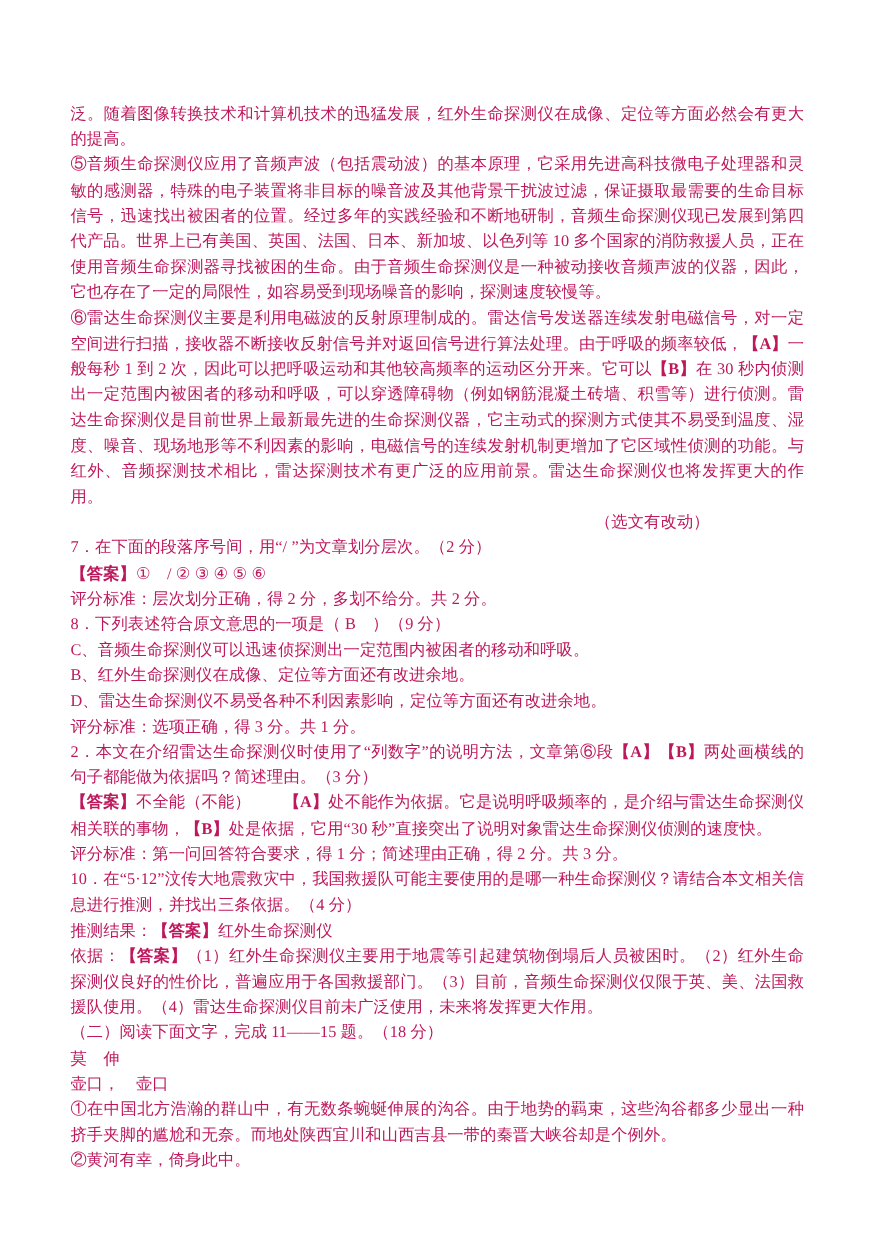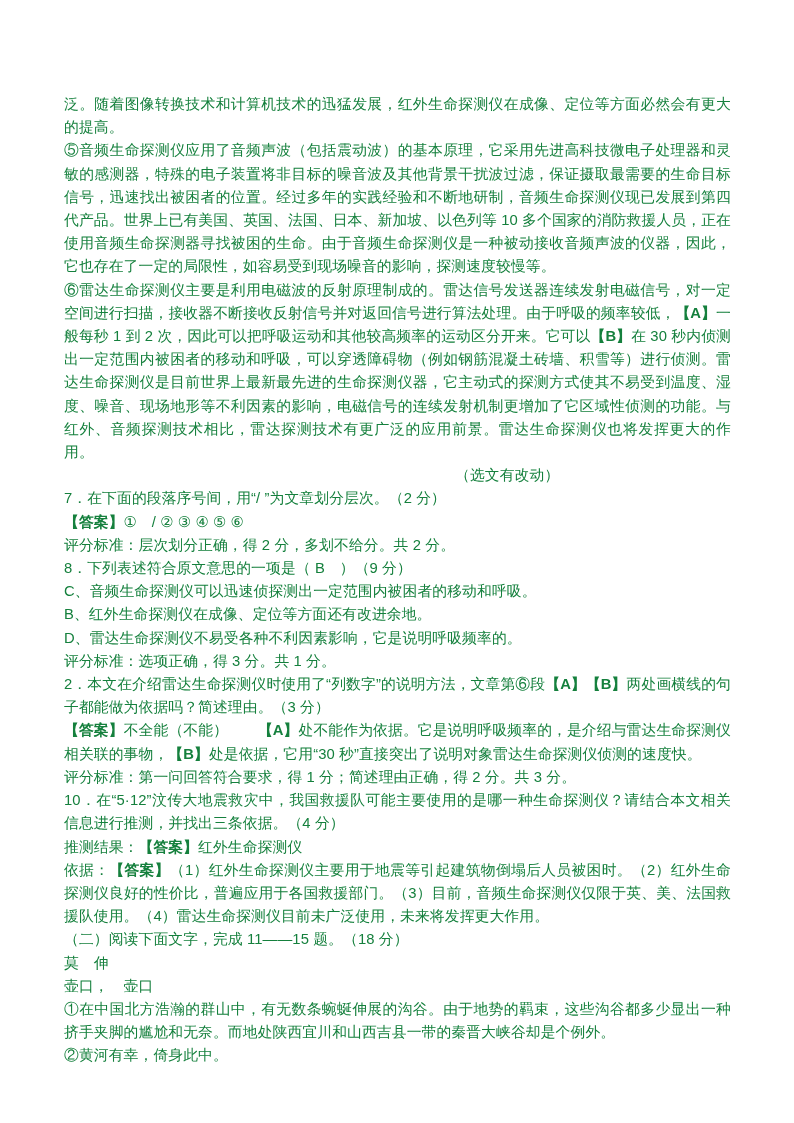--- a/index.html
+++ b/index.html
@@ -7,22 +7,22 @@
     padding: 0;
     background: #ffffff;
   }
   .page {
     position: relative;
     width: 794px;
     height: 1123px;
     margin: 0 auto;
     background: #ffffff;
     overflow: hidden;
-    font-family: Liberation Sans, sans-serif;
-    color: #15803d;
+    font-family: Liberation Serif, serif;
+    color: #be185d;
   }
   .doc-body {
     position: absolute;
     left: 64px;
     top: 93px;
     width: 667px;
   }
   .block {
     font-size: 14.8px;
     line-height: 23.2px;
@@ -30,40 +30,40 @@
     text-justify: inter-ideograph;
     margin: 0;
     padding: 0;
     word-break: break-all;
     letter-spacing: 0.1px;
   }
   .block .b {
     font-weight: bold;
   }
   .block.source-note {
-    text-align: left;
+    text-align: center;
     padding-left: 391px;
   }
 </style>
 </head>
 <body>
 
 <div class="page">
   <div class="doc-body">
       <div class="block"><span>泛。随着图像转换技术和计算机技术的迅猛发展，红外生命探测仪在成像、定位等方面必然会有更大的提高。</span></div>
       <div class="block"><span>⑤音频生命探测仪应用了音频声波（包括震动波）的基本原理，它采用先进高科技微电子处理器和灵敏的感测器，特殊的电子装置将非目标的噪音波及其他背景干扰波过滤，保证摄取最需要的生命目标信号，迅速找出被困者的位置。经过多年的实践经验和不断地研制，音频生命探测仪现已发展到第四代产品。世界上已有美国、英国、法国、日本、新加坡、以色列等 10 多个国家的消防救援人员，正在使用音频生命探测器寻找被困的生命。由于音频生命探测仪是一种被动接收音频声波的仪器，因此，它也存在了一定的局限性，如容易受到现场噪音的影响，探测速度较慢等。</span></div>
       <div class="block"><span>⑥雷达生命探测仪主要是利用电磁波的反射原理制成的。雷达信号发送器连续发射电磁信号，对一定空间进行扫描，接收器不断接收反射信号并对返回信号进行算法处理。由于呼吸的频率较低，</span><span class="b">【A】</span><span>一般每秒 1 到 2 次，因此可以把呼吸运动和其他较高频率的运动区分开来。它可以</span><span class="b">【B】</span><span>在 30 秒内侦测出一定范围内被困者的移动和呼吸，可以穿透障碍物（例如钢筋混凝土砖墙、积雪等）进行侦测。雷达生命探测仪是目前世界上最新最先进的生命探测仪器，它主动式的探测方式使其不易受到温度、湿度、噪音、现场地形等不利因素的影响，电磁信号的连续发射机制更增加了它区域性侦测的功能。与红外、音频探测技术相比，雷达探测技术有更广泛的应用前景。雷达生命探测仪也将发挥更大的作用。</span></div>
       <div class="block source-note"><span>（选文有改动）</span></div>
       <div class="block"><span>7．在下面的段落序号间，用“/ ”为文章划分层次。（2 分）</span></div>
       <div class="block"><span class="b">【答案】</span><span>①　/ ② ③ ④ ⑤ ⑥</span></div>
       <div class="block"><span>评分标准：层次划分正确，得 2 分，多划不给分。共 2 分。</span></div>
       <div class="block"><span>8．下列表述符合原文意思的一项是（ B　）（9 分）</span></div>
       <div class="block"><span>C、音频生命探测仪可以迅速侦探测出一定范围内被困者的移动和呼吸。</span></div>
       <div class="block"><span>B、红外生命探测仪在成像、定位等方面还有改进余地。</span></div>
-      <div class="block"><span>D、雷达生命探测仪不易受各种不利因素影响，它是说明呼吸频率的。</span></div>
+      <div class="block"><span>D、雷达生命探测仪不易受各种不利因素影响，定位等方面还有改进余地。</span></div>
       <div class="block"><span>评分标准：选项正确，得 3 分。共 1 分。</span></div>
       <div class="block"><span>2．本文在介绍雷达生命探测仪时使用了“列数字”的说明方法，文章第⑥段</span><span class="b">【A】【B】</span><span>两处画横线的句子都能做为依据吗？简述理由。（3 分）</span></div>
       <div class="block"><span class="b">【答案】</span><span>不全能（不能）　　</span><span class="b">【A】</span><span>处不能作为依据。它是说明呼吸频率的，是介绍与雷达生命探测仪相关联的事物，</span><span class="b">【B】</span><span>处是依据，它用“30 秒”直接突出了说明对象雷达生命探测仪侦测的速度快。</span></div>
       <div class="block"><span>评分标准：第一问回答符合要求，得 1 分；简述理由正确，得 2 分。共 3 分。</span></div>
       <div class="block"><span>10．在“5·12”汶传大地震救灾中，我国救援队可能主要使用的是哪一种生命探测仪？请结合本文相关信息进行推测，并找出三条依据。（4 分）</span></div>
       <div class="block"><span>推测结果：</span><span class="b">【答案】</span><span>红外生命探测仪</span></div>
       <div class="block"><span>依据：</span><span class="b">【答案】</span><span>（1）红外生命探测仪主要用于地震等引起建筑物倒塌后人员被困时。（2）红外生命探测仪良好的性价比，普遍应用于各国救援部门。（3）目前，音频生命探测仪仅限于英、美、法国救援队使用。（4）雷达生命探测仪目前未广泛使用，未来将发挥更大作用。</span></div>
       <div class="block"><span>（二）阅读下面文字，完成 11——15 题。（18 分）</span></div>
       <div class="block"><span>莫　伸</span></div>
       <div class="block"><span>壶口，　壶口</span></div>

